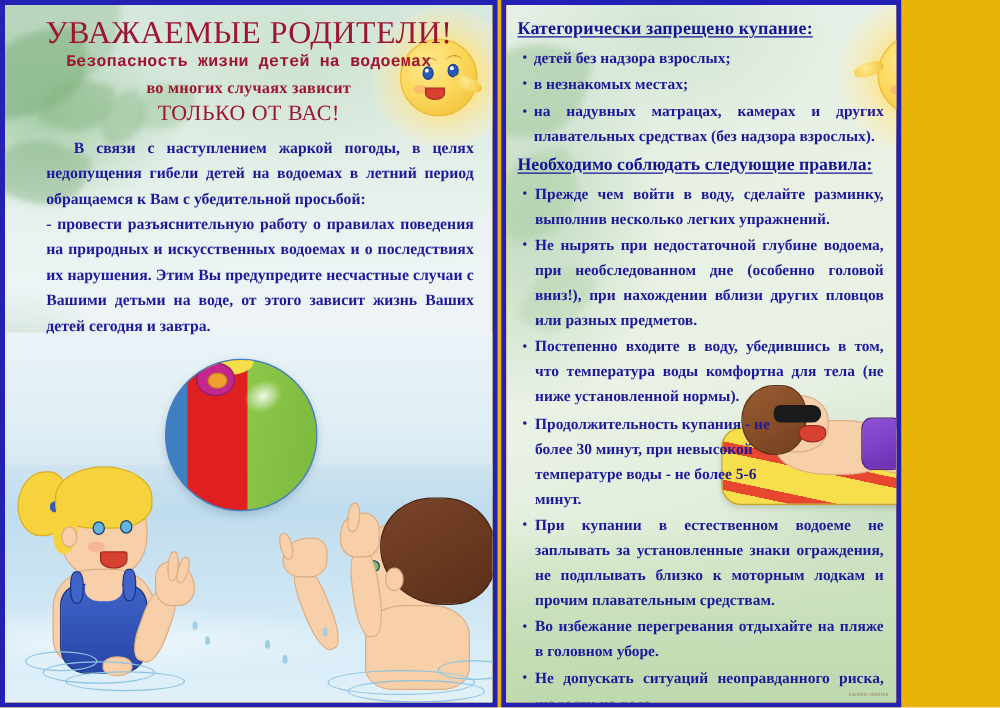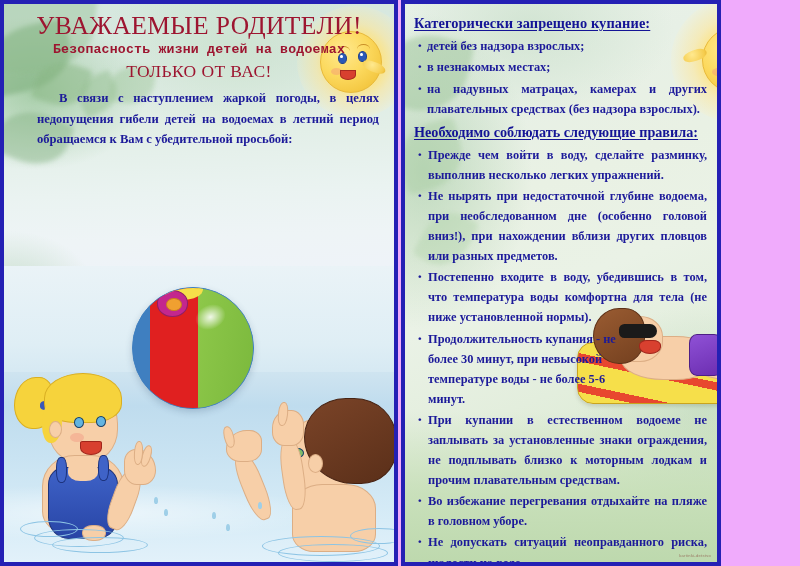--- a/index.html
+++ b/index.html
@@ -5,21 +5,21 @@
   * { box-sizing: border-box; margin: 0; padding: 0; }
   html, body {
     width: 800px; height: 566px;
     background: #ffffff;
     font-family: "Liberation Serif", "DejaVu Serif", serif;
     overflow: hidden;
   }
   .poster {
     position: relative;
     width: 800px; height: 566px;
-    background: #f0abfc;
+    background: #eab308;
     display: flex;
     gap: 3px;
   }
 
   
   .panel {
     position: relative;
     border: 4px solid #2420b4;
     overflow: hidden;
   }
@@ -333,25 +333,27 @@
           <div class="eye" style="left:37px;top:19px;width:9px;height:11px;"></div>
           <div class="cheek" style="left:10px;top:36px;width:11px;height:7px;"></div>
           <div class="mouth" style="left:19px;top:38px;width:16px;height:10px;"></div>
         </div>
         <div class="arm" style="left:62px;top:52px;width:24px;height:10px;transform:rotate(22deg);"></div>
       </div>
 
       <div class="title-block">
         <div class="title-main">УВАЖАЕМЫЕ РОДИТЕЛИ!</div>
         <div class="title-sub1">Безопасность жизни детей на водоемах</div>
+        <div class="title-sub2">во многих случаях зависит</div>
         <div class="title-sub3">ТОЛЬКО ОТ ВАС!</div>
       </div>
 
       <div class="left-body">
         <p class="indent">В связи с наступлением жаркой погоды, в целях недопущения гибели детей на водоемах в летний период обращаемся к Вам с убедительной просьбой:</p>
+        <p>- провести разъяснительную работу о правилах поведения на природных и искусственных водоемах и о последствиях их нарушения. Этим Вы предупредите несчастные случаи с Вашими детьми на воде, от этого зависит жизнь Ваших детей сегодня и завтра.</p>
       </div>
 
       <div class="ball" style="left:128px;top:283px;width:122px;height:122px;">
         <div class="seg" style="left:0;width:16%;background:#3f7fc0;"></div>
         <div class="seg" style="left:14%;width:42%;background:#e02020;"></div>
         <div class="seg" style="left:54%;width:48%;background:linear-gradient(100deg,#8ec84a,#7ab83c);"></div>
         <div class="seg" style="left:24%;top:-8%;width:34%;height:18%;background:#f6df4a;border-radius:50%;"></div>
         <div class="cap"></div>
         <div class="shine"></div>
       </div>

